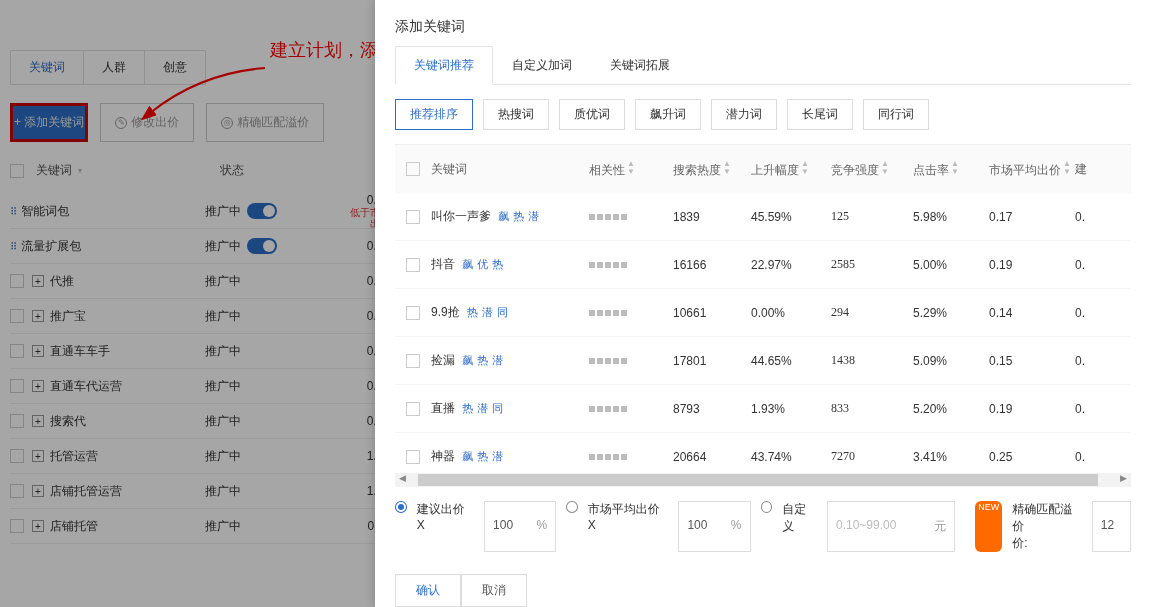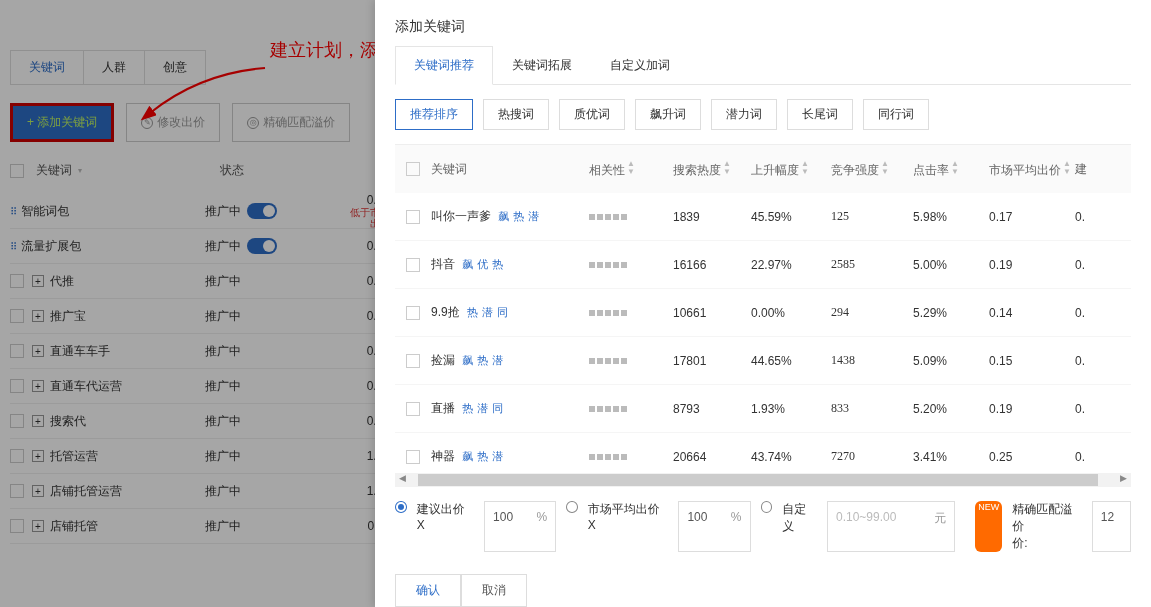--- a/index.html
+++ b/index.html
@@ -3,21 +3,21 @@
 <meta charset="utf-8">
 <style>
 * { box-sizing: border-box; margin: 0; padding: 0; }
 body { font-family: "Microsoft YaHei", Arial, sans-serif; font-size: 12px; color: #333; width: 1151px; height: 607px; overflow: hidden; position: relative; background: #fff; }
 .bg { position: absolute; top: 0; left: 0; width: 1151px; height: 607px; }
 .bg-tabs { display: flex; border: 1px solid #ddd; margin: 50px 0 0 10px; width: fit-content; }
 .bg-tab { padding: 8px 18px; border-right: 1px solid #ddd; cursor: pointer; }
 .bg-tab:last-child { border-right: none; }
 .bg-tab.active { color: #2d6dc7; }
 .bg-toolbar { margin: 18px 0 0 10px; display: flex; gap: 12px; }
-.bg-add-btn { background: #2d6dc7; color: #bef264; padding: 8px 14px; border: 3px solid #c00; cursor: pointer; }
+.bg-add-btn { background: #2d6dc7; color: #e5e5e5; padding: 8px 1px; border: 3px solid #c00; cursor: pointer; }
 .bg-btn-outline { border: 1px solid #ccc; padding: 8px 14px; color: #999; background: #fff; display: flex; align-items: center; gap: 4px; }
 .bg-btn-outline .ico { width: 12px; height: 12px; border: 1px solid #999; border-radius: 50%; display: inline-flex; align-items: center; justify-content: center; font-size: 8px; }
 .bg-th-row { display: flex; margin: 20px 0 0 10px; color: #555; font-size: 12px; }
 .bg-th-row > div { display: flex; align-items: center; gap: 4px; }
 .bg-table { margin: 15px 0 0 10px; }
 .bg-row { display: flex; align-items: center; height: 35px; border-bottom: 1px solid #eee; }
 .bg-chk { width: 14px; height: 14px; border: 1px solid #ccc; margin-right: 8px; }
 .bg-c1 { width: 195px; display: flex; align-items: center; }
 .bg-c2 { width: 125px; display: flex; align-items: center; gap: 6px; }
 .bg-c3 { width: 60px; text-align: right; }
@@ -56,21 +56,21 @@
 .kw-name { color: #333; }
 .sort-ico { color: #bbb; font-size: 8px; display: inline-block; line-height: 8px; margin-left: 2px; }
 .hscroll { margin: 4px 20px 0; height: 14px; background: #f2f2f2; position: relative; }
 .hscroll-thumb { position: absolute; left: 23px; top: 1px; width: 680px; height: 12px; background: #ccc; }
 .hscroll::before { content: "◀"; position: absolute; left: 4px; top: 0; font-size: 9px; color: #888; }
 .hscroll::after { content: "▶"; position: absolute; right: 4px; top: 0; font-size: 9px; color: #888; }
 .bottom-bar { display: flex; gap: 10px; margin: 14px 20px; font-size: 12px; }
 .radio { width: 12px; height: 12px; border: 1px solid #888; border-radius: 50%; display: inline-flex; align-items: center; justify-content: center; }
 .radio.sel::after { content: ""; width: 6px; height: 6px; background: #2d6dc7; border-radius: 50%; }
 .radio.sel { border-color: #2d6dc7; }
-.num-input { border: 1px solid #ddd; padding: 8px 8px; width: 74px; display: flex; justify-content: space-between; color: #555; }
+.num-input { border: 1px solid #ddd; padding: 16px 8px; width: 74px; display: flex; justify-content: space-between; color: #555; }
 .num-input .unit { color: #999; }
 .new-badge { background: #ff6a00; color: #fff; font-size: 9px; padding: 1px 3px; border-radius: 6px; }
 .action-row { display: flex; gap: 0; margin: 8px 20px 0; }
 .btn { border: 1px solid #ddd; padding: 7px 20px; background: #fff; cursor: pointer; color: #555; }
 .btn-primary { color: #2d6dc7; border-color: #ddd; }
 .hl { color: #ff0000; font-size: 18px; }
 </style>
 </head>
 <body>
 
@@ -229,22 +229,22 @@
     </defs>
   <path d="M125,10 Q60,15 10,55" stroke="#ff0000" stroke-width="2" fill="none" marker-end="url(#ah)"></path>
 </svg>
 
 <div class="overlay"></div>
 
 <div class="modal">
   <div class="modal-title">添加关键词</div>
   <div class="modal-tabs">
     <div class="modal-tab active">关键词推荐</div>
+    <div class="modal-tab">自定义加词</div>
     <div class="modal-tab">关键词拓展</div>
-    <div class="modal-tab">自定义加词</div>
   </div>
   <div class="filter-row">
     <div class="filter-btn active">推荐排序</div>
     <div class="filter-btn">热搜词</div>
     <div class="filter-btn">质优词</div>
     <div class="filter-btn">飙升词</div>
     <div class="filter-btn">潜力词</div>
     <div class="filter-btn">长尾词</div>
     <div class="filter-btn">同行词</div>
   </div>

